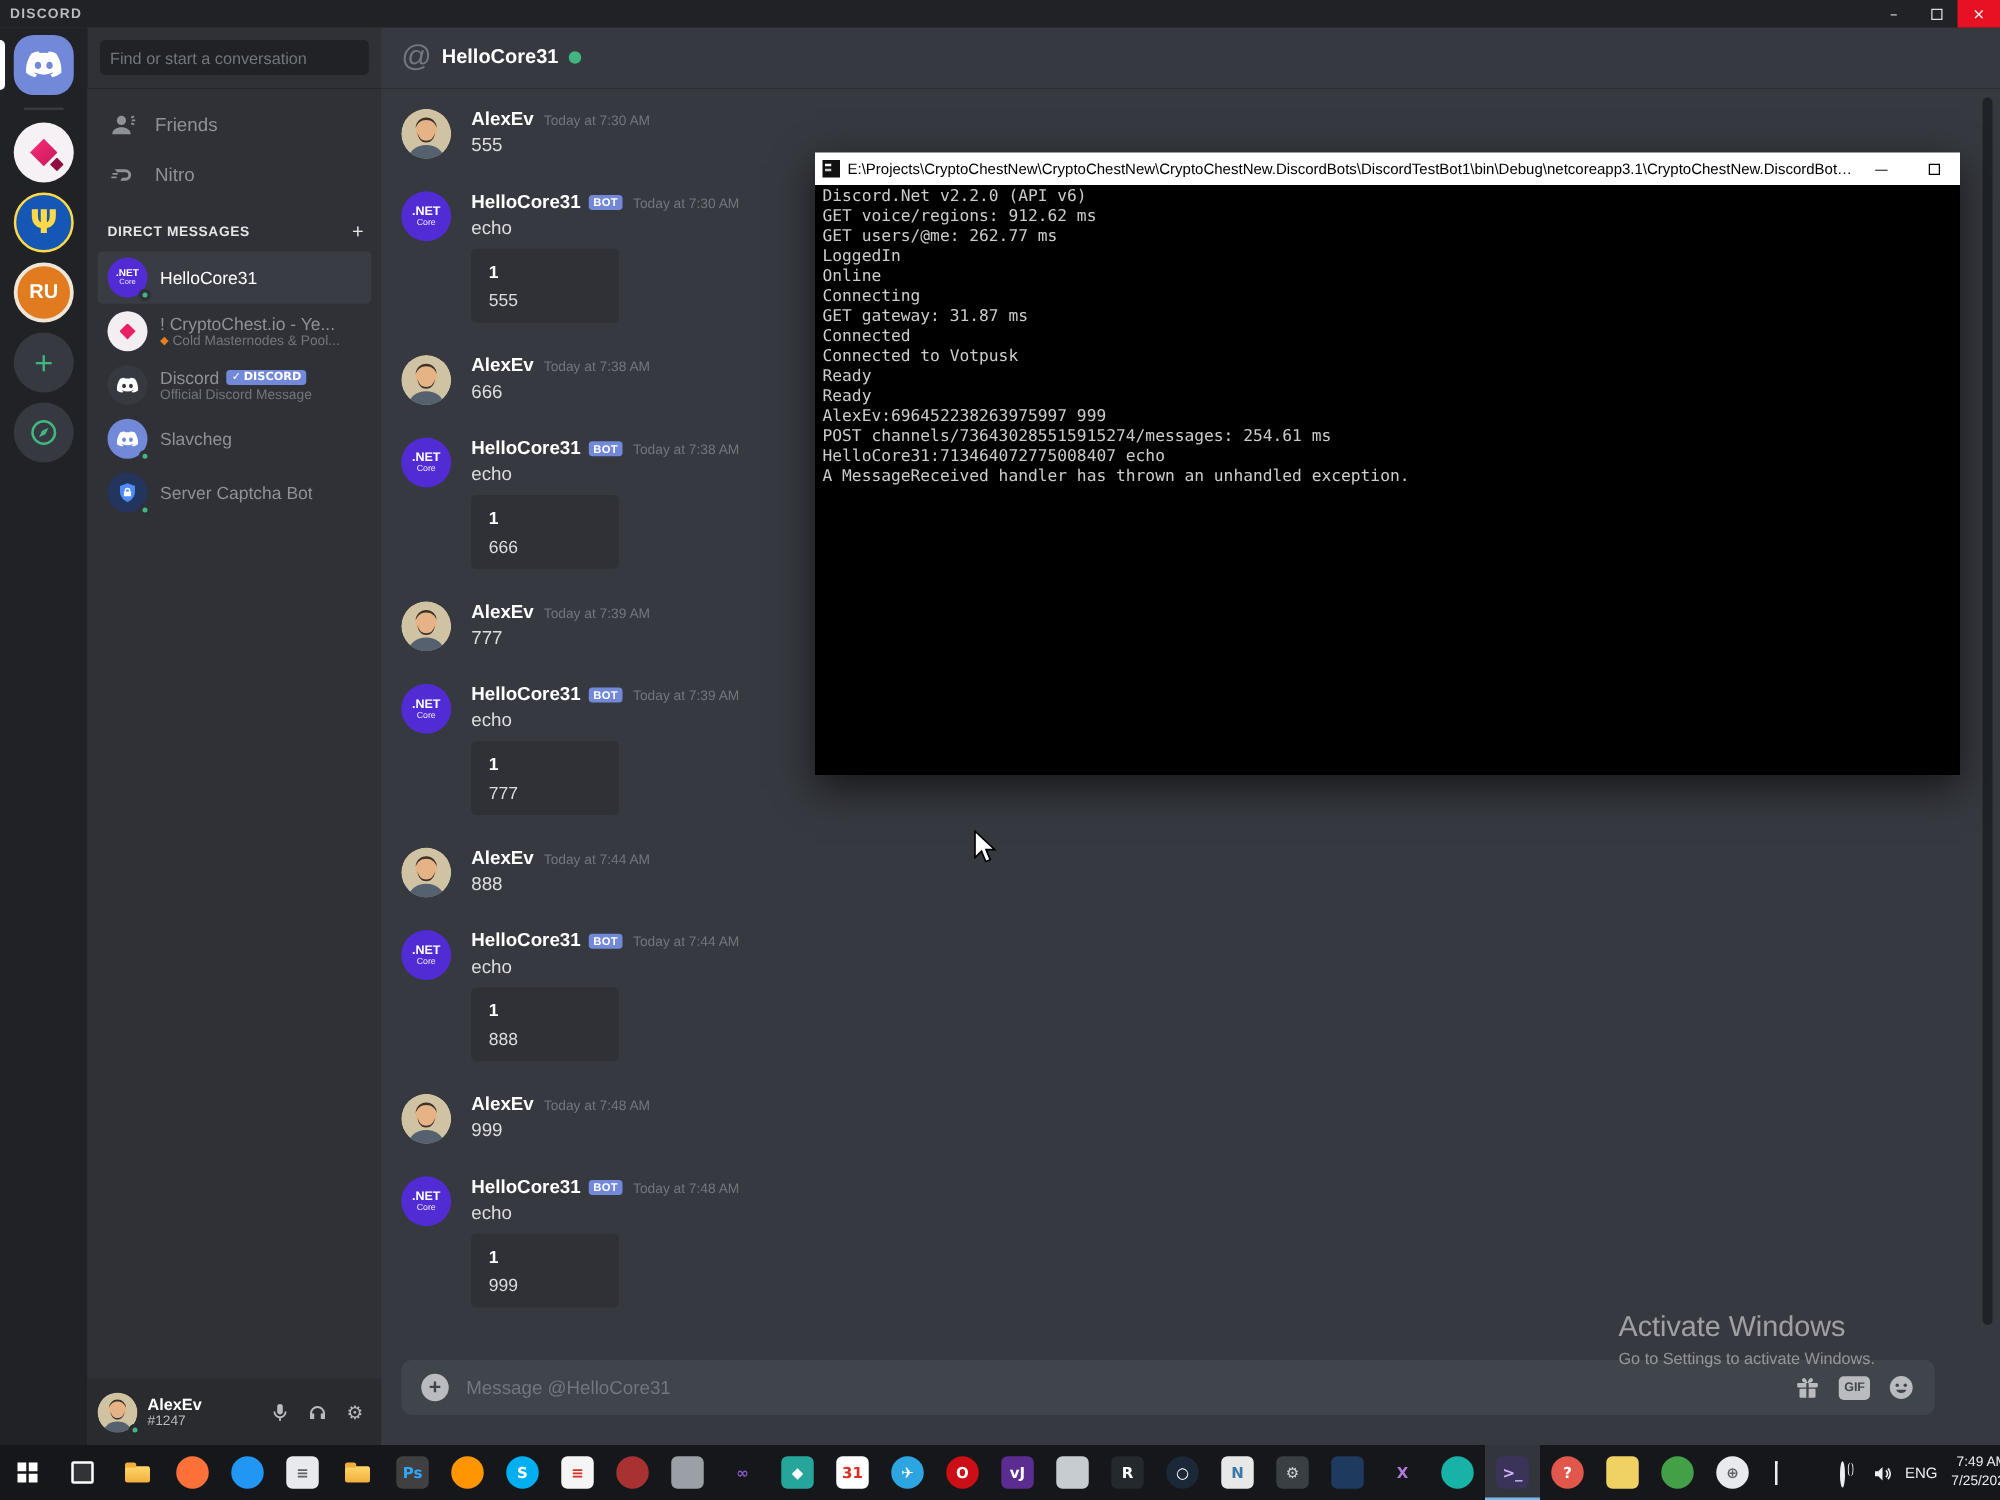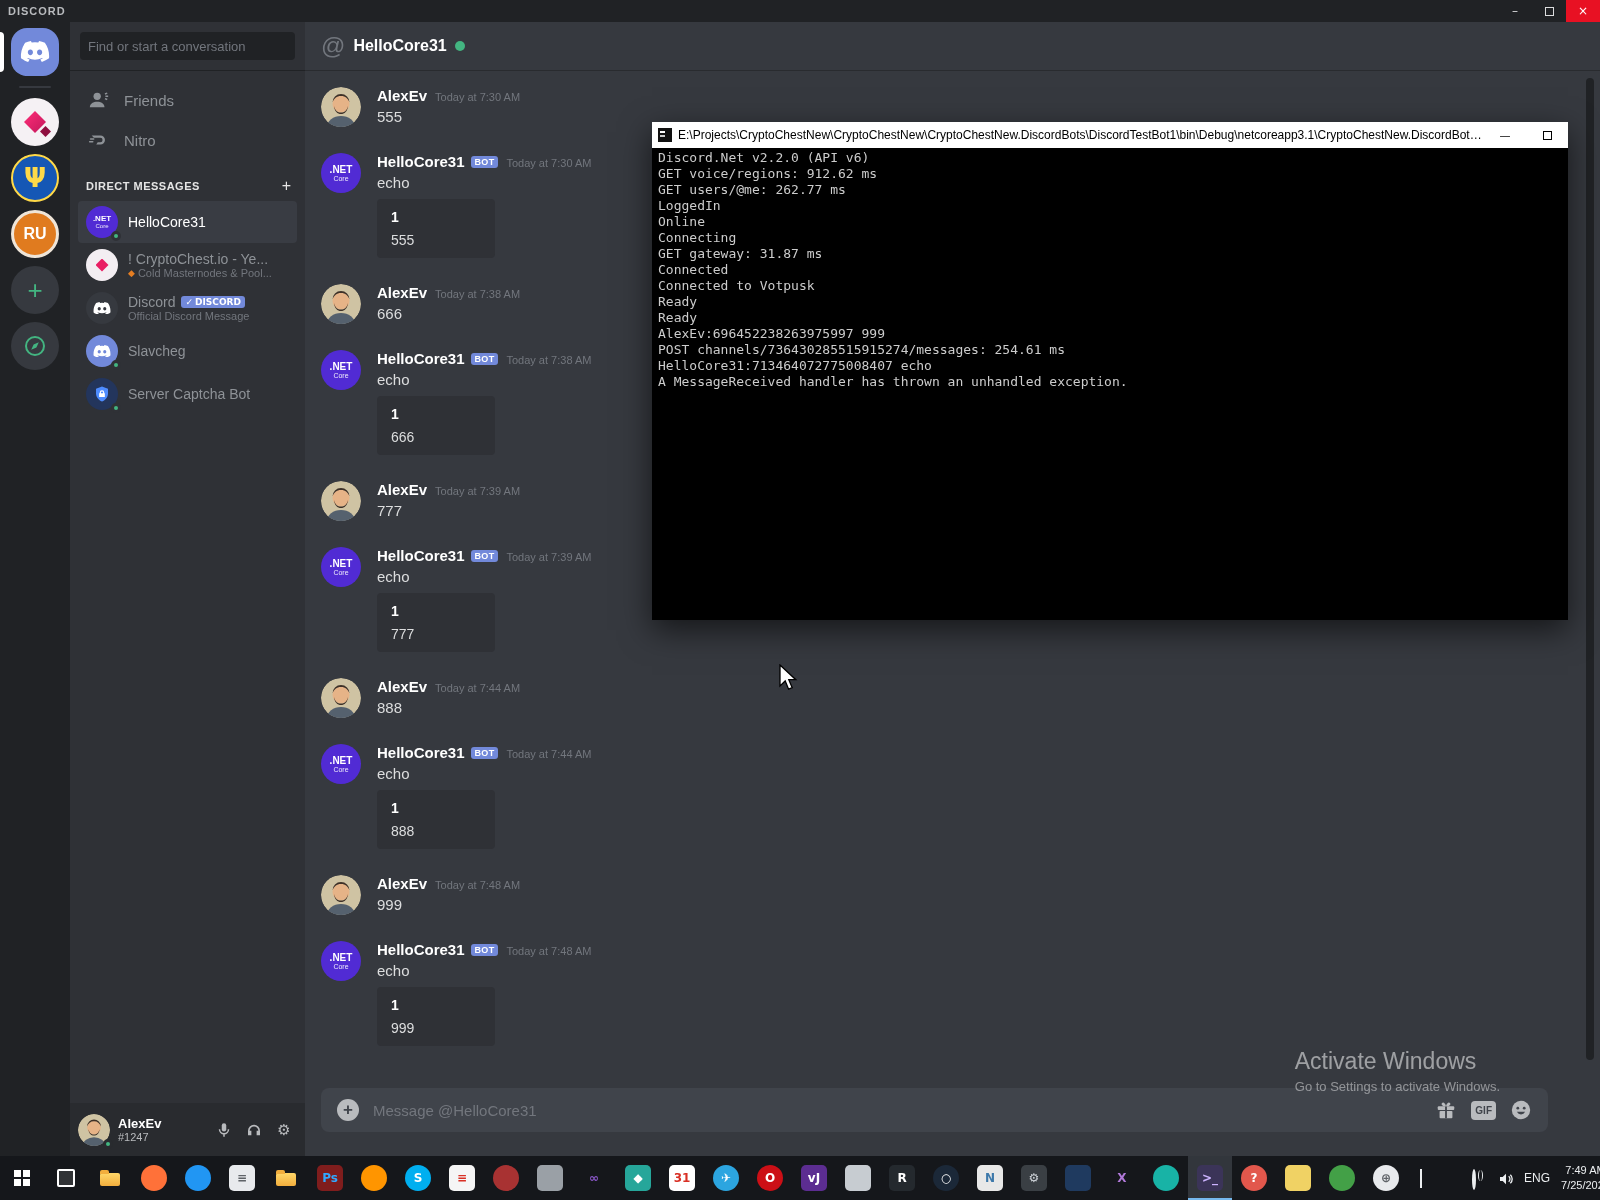--- a/index.html
+++ b/index.html
@@ -709,21 +709,21 @@
 
         <div class="tb-app" data-n="notepad">
           <span class="tb-glyph" style="background: rgb(232, 234, 237); color: rgb(95, 99, 104);">≡</span>
         </div>
 
         <div class="tb-app" data-n="folder">
           <span class="tb-glyph"></span>
         </div>
 
         <div class="tb-app" data-n="photoshop">
-          <span class="tb-glyph" style="background: #7f1d1d; color: rgb(49, 168, 255);">Ps</span>
+          <span class="tb-glyph" style="background: #404040; color: rgb(49, 168, 255);">Ps</span>
         </div>
 
         <div class="tb-app" data-n="firefox-nightly">
           <span class="tb-glyph circle" style="background: rgb(255, 149, 0);"></span>
         </div>
 
         <div class="tb-app" data-n="skype">
           <span class="tb-glyph circle" style="background: rgb(0, 175, 240); color: rgb(255, 255, 255);">S</span>
         </div>
 

